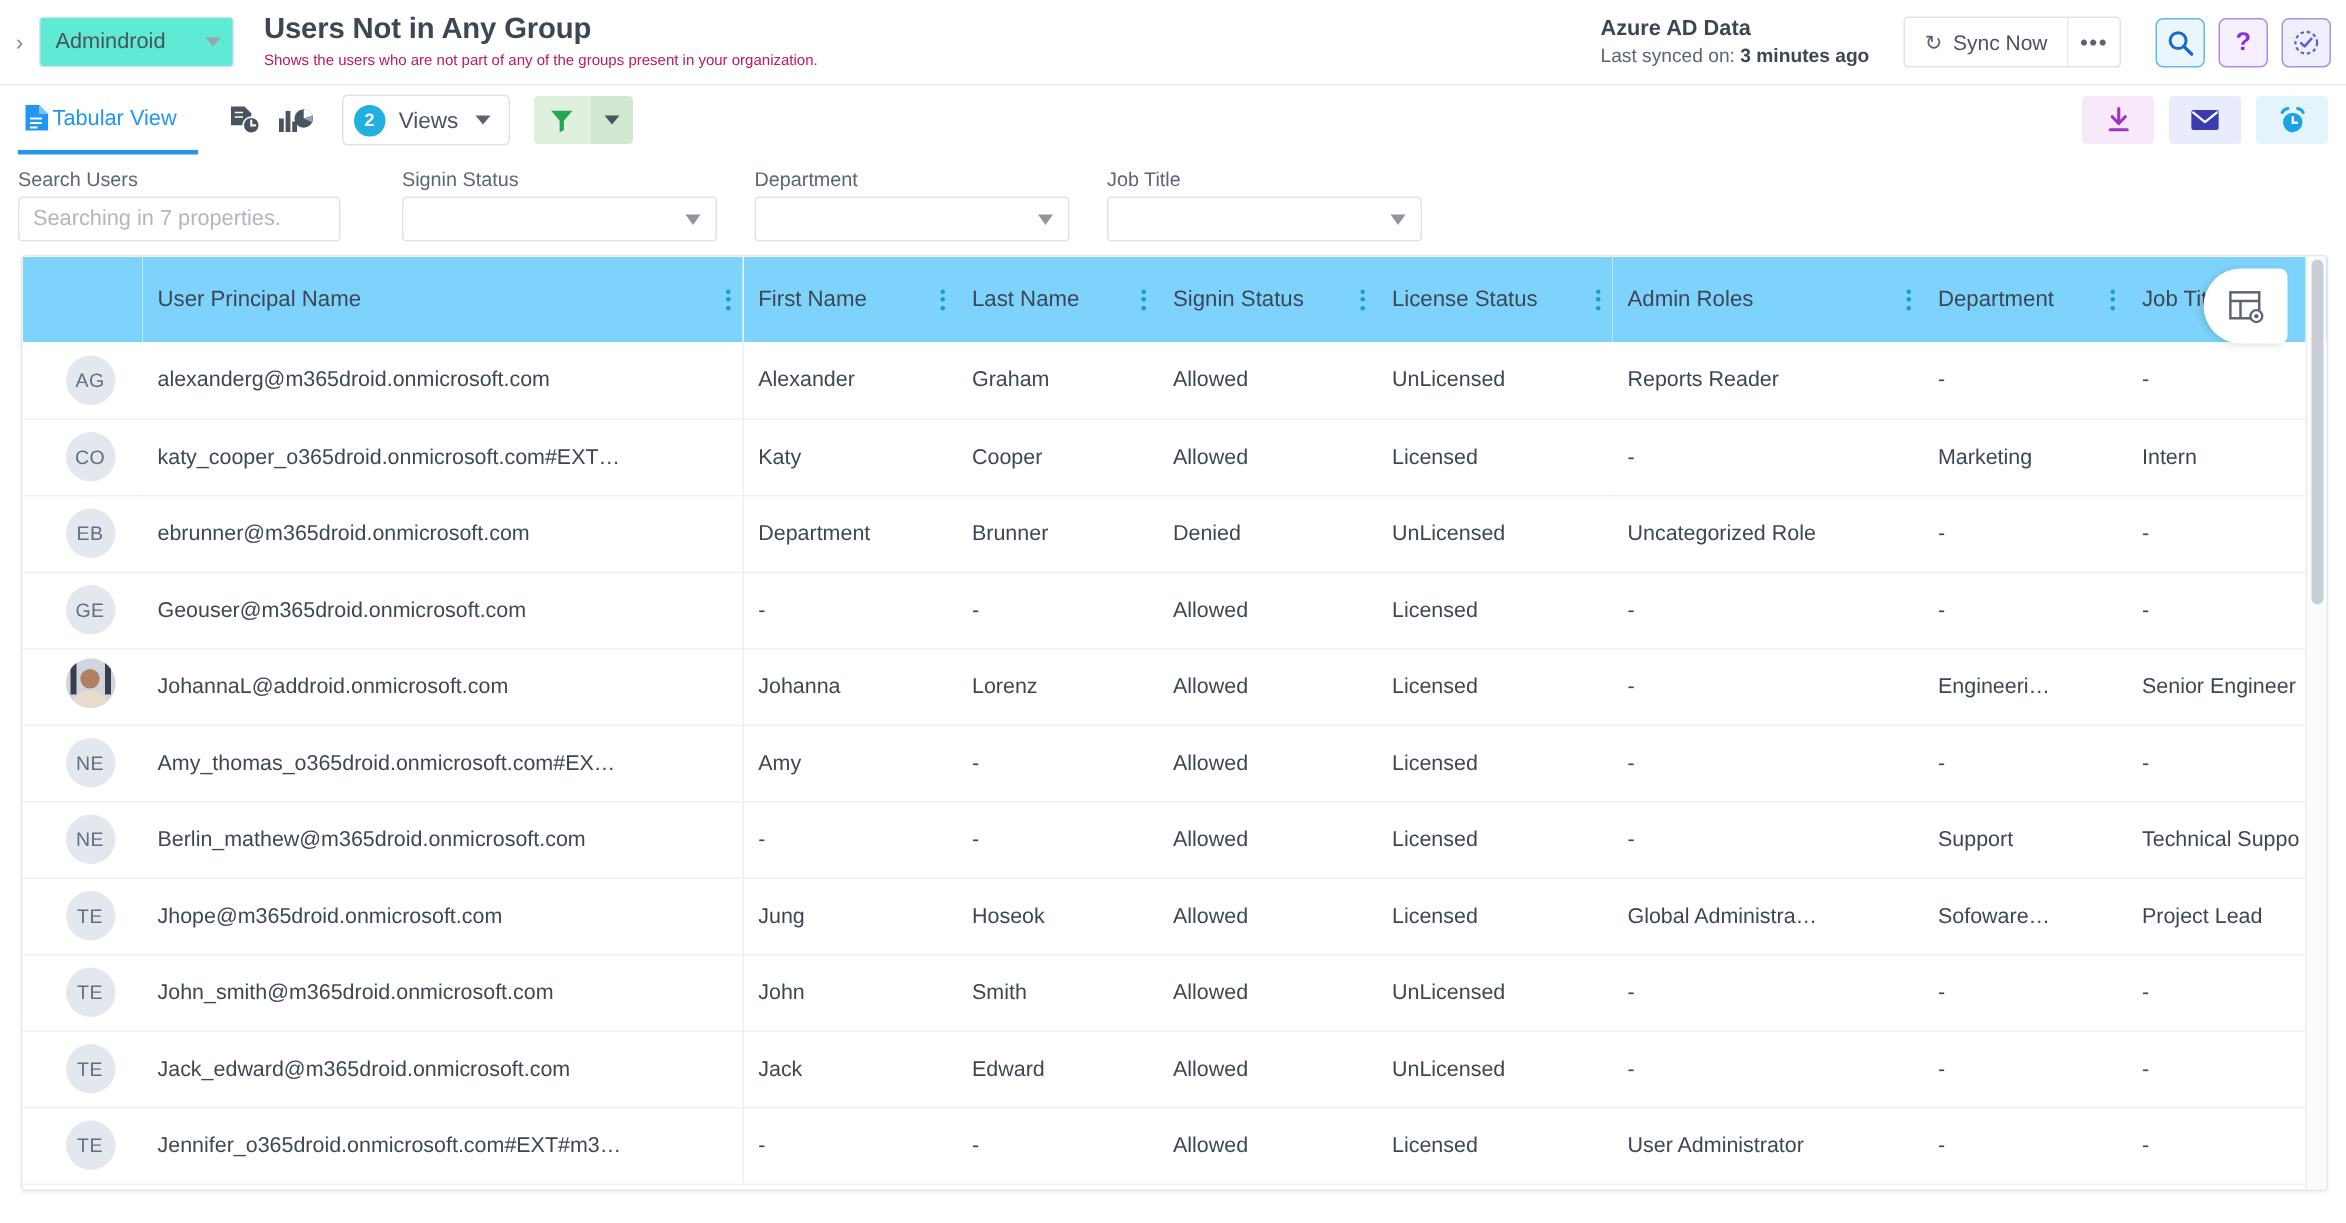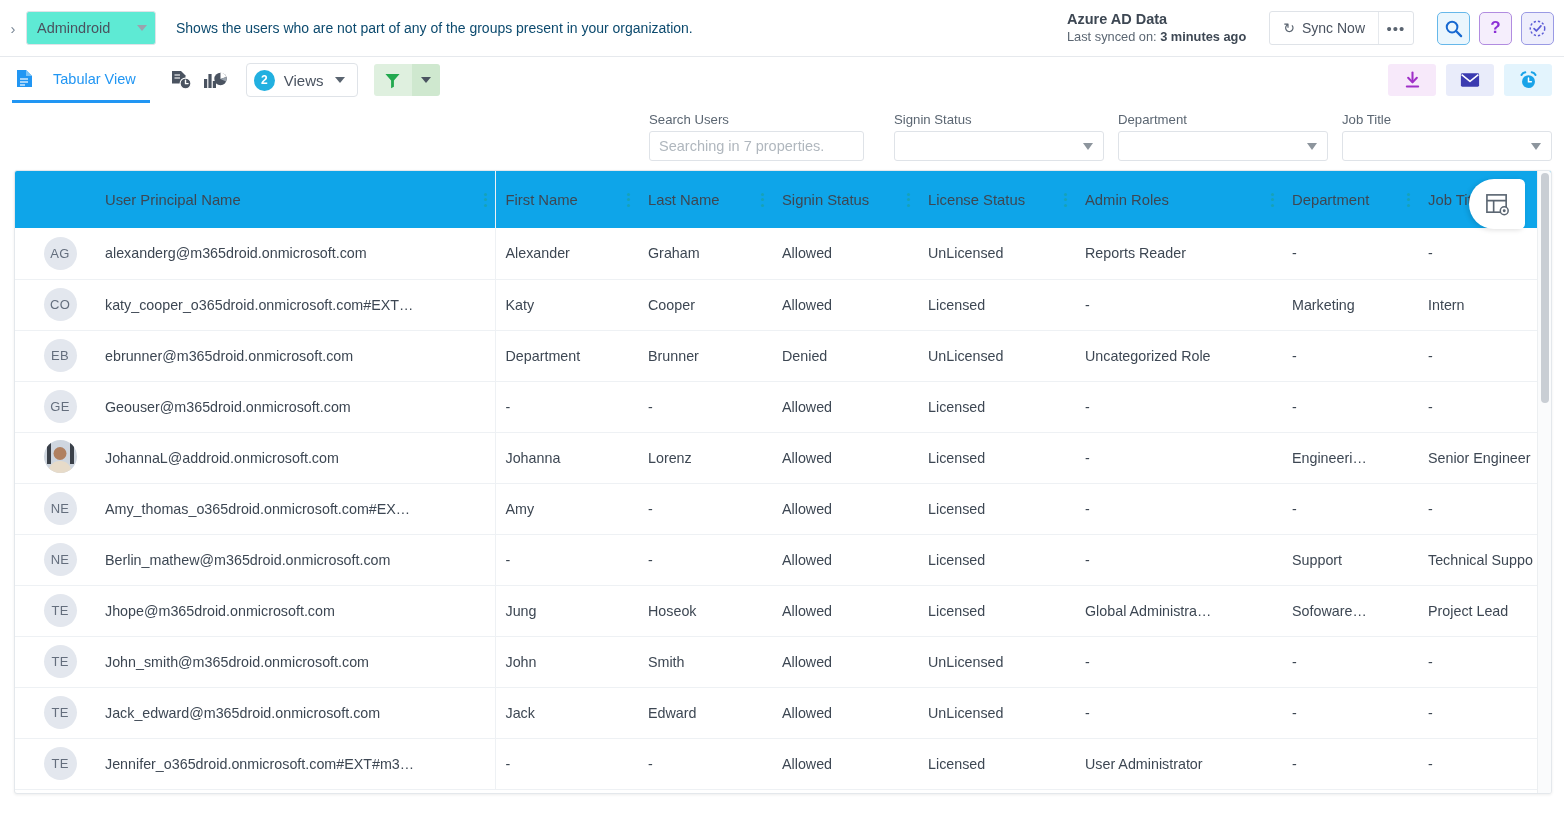--- a/index.html
+++ b/index.html
@@ -40,21 +40,21 @@
     border-left: 5px solid transparent;
     border-right: 5px solid transparent;
     border-top: 6px solid #9aa3ad;
   }
   .title-block { margin-left: 20px; flex: 0 1 auto; min-width: 0; }
   .page-title {
     font-size: 19.5px; color: #3d4753; font-weight: 600;
     line-height: 23px; letter-spacing: -0.1px;
   }
   .page-sub {
-    font-size: 14px; color: #0c4a6e; line-height: 17px; margin-top: 1px; text-align: center;
+    font-size: 10px; color: #be185d; line-height: 17px; margin-top: 1px; text-align: center;
   }
 
   .topbar-right {
     margin-left: auto;
     display: flex; align-items: center; gap: 23px;
     flex: 0 0 auto;
   }
   .sync-info { text-align: left; line-height: 17px; }
   .sync-title { font-size: 14.5px; color: #3d4753; font-weight: 600; }
   .sync-sub { font-size: 12.8px; color: #5b6672; }
@@ -86,21 +86,21 @@
   .icon-sq.help   { border: 1px solid #b18ce0; background: #f5eefc; }
   .icon-sq.status { border: 1px solid #9a9ae4; background: #eeeefc; }
   .icon-sq-row { display: flex; gap: 9px; }
 
   
   .toolbar {
     height: 46px; display: flex; align-items: center;
     padding: 0 12px 0 12px; position: relative;
   }
   .view-tab {
-    display: flex; align-items: center; gap: 20px;
+    display: flex; align-items: center; gap: 2px;
     height: 46px; padding: 0 14px 0 4px;
     font-size: 14.5px; color: #2196f3; cursor: pointer;
     border-bottom: 3px solid #2196f3;
     position: relative;
   }
   .doc-ico { display: inline-flex; }
   .tb-ico {
     width: 34px; height: 32px; display: flex; align-items: center;
     justify-content: center; cursor: pointer;
   }
@@ -152,22 +152,22 @@
     width: 48px; height: 32px; border-radius: 3px;
     display: flex; align-items: center; justify-content: center;
     cursor: pointer;
   }
   .act-btn.download { background: #f7e9fa; }
   .act-btn.mail     { background: #e9ecfa; }
   .act-btn.alarm    { background: #e3f4fd; }
 
   
   .filters {
-    display: flex; align-items: flex-end; gap: 4px;
-    padding: 0 12px; height: 58px; justify-content: flex-end;
+    display: flex; align-items: flex-end; gap: 15px;
+    padding: 0 12px; height: 58px;
   }
   .fcol { display: flex; flex-direction: column; }
   .fcol .lbl {
     font-size: 13.2px; color: #5b6672; margin-bottom: 4px;
   }
   .fcol input.search-in {
     width: 215px; height: 30px;
     border: 1px solid #dfe3e8; border-radius: 3px;
     padding: 0 9px; font-size: 14.5px; color: #a21caf;
     font-family: "Liberation Sans", sans-serif;
@@ -199,21 +199,21 @@
     height: 624px;
     overflow: hidden;
     position: relative;
   }
   table.grid {
     border-collapse: collapse;
     width: 1600px;
     table-layout: fixed;
   }
   table.grid th {
-    background: #0ea5e9;
+    background: #7dd3fc;
     height: 57px;
     font-size: 14.8px; font-weight: 400; color: #3d4753;
     text-align: center;
     padding: 0 0 0 10px;
     position: relative;
     vertical-align: middle;
   }
   .th-inner { display: flex; align-items: center; justify-content: space-between; padding-right: 8px; }
   .kebab {
     display: flex; flex-direction: column; gap: 2.5px;
@@ -291,20 +291,21 @@
 
 <div class="topbar">
   <div class="collapse-arrow">›</div>
 
   <div class="tenant-select">
     <span>Admindroid</span>
     <span class="caret"></span>
   </div>
 
   <div class="title-block">
+    <div class="page-title">Users Not in Any Group</div>
     <div class="page-sub">Shows the users who are not part of any of the groups present in your organization.</div>
   </div>
 
   <div class="topbar-right">
     <div class="sync-info">
       <div class="sync-title">Azure AD Data</div>
       <div class="sync-sub">
         <span>Last synced on:</span>
         <b>3 minutes ago</b>
       </div>

